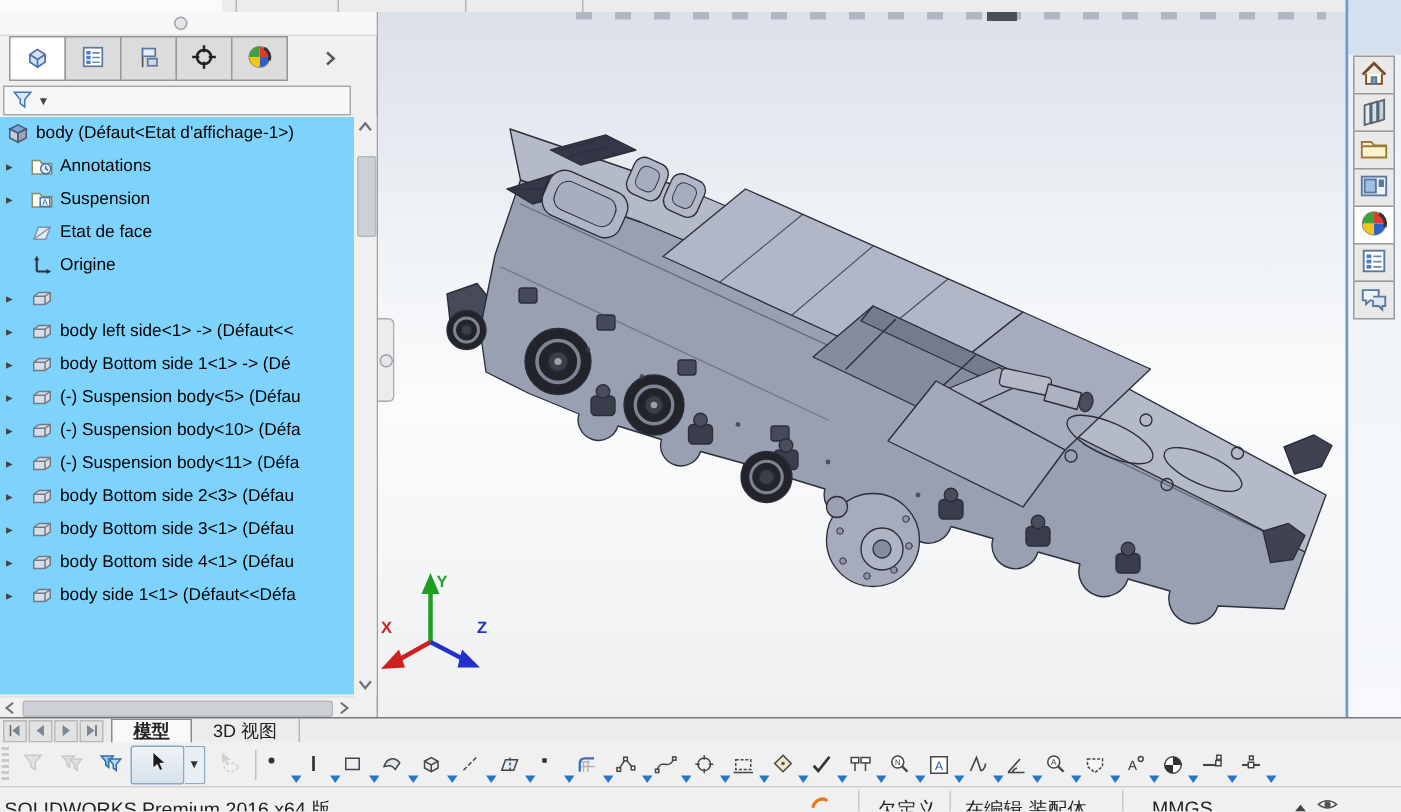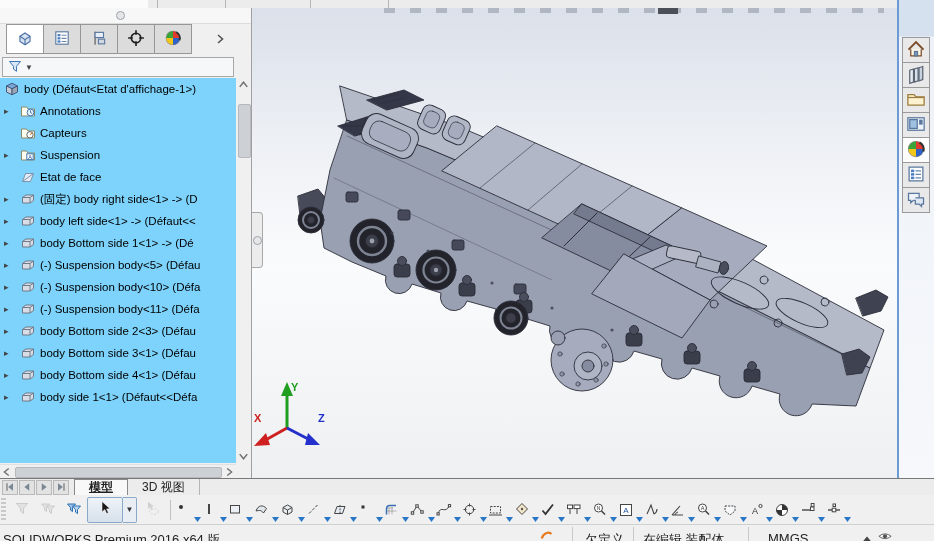--- a/index.html
+++ b/index.html
@@ -165,52 +165,51 @@
         <div class="trow">
           <span class="exp">▸</span>
           <span class="ticon"><svg width="16" height="16" viewBox="0 0 16 16">
               <path d="M1.5,4h5l1.5,2h6.5v7h-13Z" fill="#fdfdf0" stroke="#8a8a6a"></path>
               <circle cx="10.5" cy="9.5" r="3.4" fill="#e8f1fb" stroke="#3f76b4"></circle>
               <path d="M10.5,7.5v2l1.6,1" fill="none" stroke="#3f76b4"></path>
             </svg></span>
           <span class="tlabel">Annotations</span>
         </div>
         <div class="trow">
-          <span class="expgap"></span>
-          <span class="ticon"><svg width="16" height="16" viewBox="0 0 16 16">
-              <path d="M1.5,4h5l1.5,2h6.5v7h-13Z" fill="#fdfdf0" stroke="#8a8a6a"></path>
-              <circle cx="10" cy="9.8" r="3.2" fill="#fff" stroke="#666"></circle>
-              <path d="M10,9.8 l2,-1.8" stroke="#d2691e"></path>
-            </svg></span>
-          <span class="tlabel">Capteurs</span>
-        </div>
-        <div class="trow">
           <span class="exp">▸</span>
           <span class="ticon"><svg width="16" height="16" viewBox="0 0 16 16">
               <path d="M1.5,4h5l1.5,2h6.5v7h-13Z" fill="#fdfdf0" stroke="#8a8a6a"></path>
               <rect x="6.8" y="6.8" width="6.4" height="5.8" fill="#fff" stroke="#3f76b4"></rect>
               <text x="10" y="11.6" font-size="5.5" text-anchor="middle" fill="#1a4f8f" stroke="none" font-family="Liberation Sans, sans-serif">A</text>
             </svg></span>
           <span class="tlabel">Suspension</span>
         </div>
         <div class="trow">
           <span class="expgap"></span>
           <span class="ticon"><svg width="16" height="16" viewBox="0 0 16 16">
               <path d="M2.5,12.5 5.5,4.5 H13.5 L10.5,12.5Z" fill="#e3ecf6" stroke="#7e93ad"></path>
               <path d="M2.5,12.5 13.5,4.5" stroke="#7e93ad"></path>
             </svg></span>
           <span class="tlabel">Etat de face</span>
         </div>
         <div class="trow">
+          <span class="expgap"></span>
+          <span class="ticon"><svg width="16" height="16" viewBox="0 0 16 16">
+              <path d="M4.5,3 V12 M4.5,12 H13" fill="none" stroke="#333" stroke-width="1.4"></path>
+              <path d="M2.8,4.5 L4.5,1.5 6.2,4.5Z" fill="#333"></path>
+              <path d="M11,10.3 L14,12 11,13.7Z" fill="#333"></path>
+            </svg></span>
+          <span class="tlabel">Origine</span>
+        </div>
+        <div class="trow">
           <span class="exp">▸</span>
           <span class="ticon"><svg width="16" height="16" viewBox="0 0 16 16">
               <path d="M2.5,6.5 6,4h7.5v5.5L10,12H2.5Z" fill="#d9dee6" stroke="#707a88"></path>
               <path d="M2.5,6.5H10l3.5,-2.5M10,6.5V12" fill="none" stroke="#707a88"></path>
             </svg></span>
-          <span class="tlabel">(固定) body right side&lt;1&gt; -&gt; (D</span>
         </div>
         <div class="trow">
           <span class="exp">▸</span>
           <span class="ticon"><svg width="16" height="16" viewBox="0 0 16 16">
               <path d="M2.5,6.5 6,4h7.5v5.5L10,12H2.5Z" fill="#d9dee6" stroke="#707a88"></path>
               <path d="M2.5,6.5H10l3.5,-2.5M10,6.5V12" fill="none" stroke="#707a88"></path>
             </svg></span>
           <span class="tlabel">body left side&lt;1&gt; -&gt; (Défaut&lt;&lt;</span>
         </div>
         <div class="trow">

